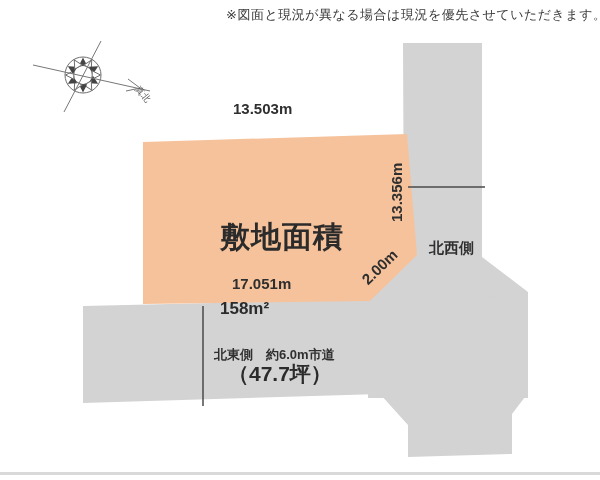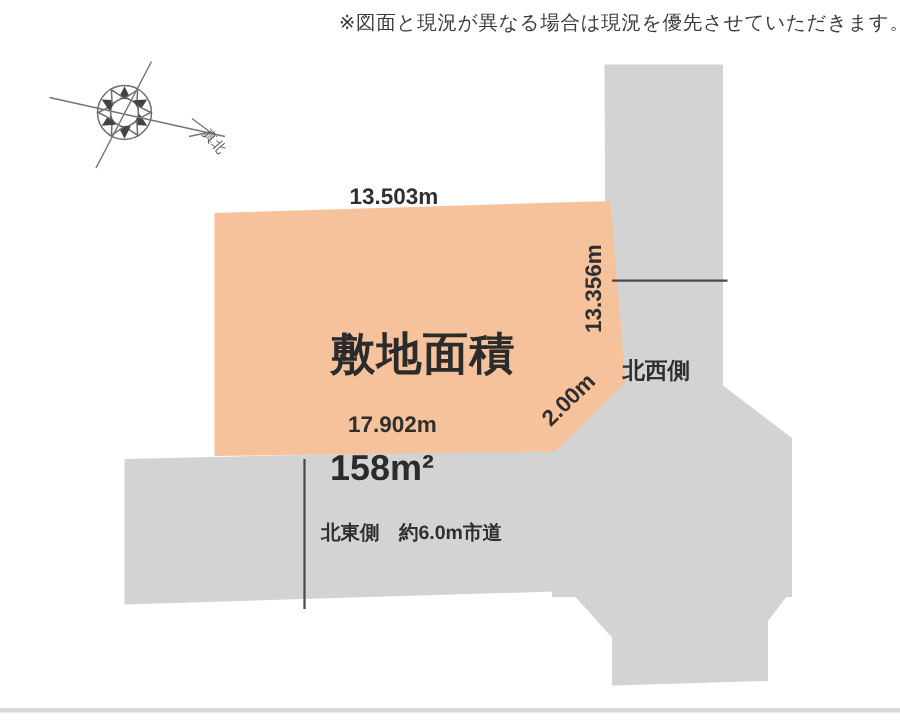--- a/index.html
+++ b/index.html
@@ -8,35 +8,35 @@
     width:600px;height:480px;
     background:#ffffff;
     overflow:hidden;
     font-family:"Liberation Sans","DejaVu Sans",sans-serif;
     color:#2b2b2b;
   }
   #plan-svg{position:absolute;left:0;top:0;}
   .lbl{position:absolute;white-space:pre;line-height:1.25;}
   .disclaimer{left:226px;top:7px;font-size:13px;color:#3a3a3a;letter-spacing:0.5px;}
   .dim{font-size:15px;font-weight:bold;color:#2f2f2f;}
-  .dim-top{left:233px;top:123px;}
+  .dim-top{left:233px;top:100px;}
   .dim-bottom{left:232px;top:275px;}
   .dim-right{
     left:352px;top:183px;width:90px;text-align:center;
     transform:rotate(-90deg);transform-origin:center center;
   }
   .dim-chamfer{
     left:352px;top:258px;width:56px;text-align:center;
     transform:rotate(-44deg);transform-origin:center center;
   }
   .area-block{left:220px;top:178px;}
   .area-title{font-size:30px;font-weight:bold;letter-spacing:1px;}
-  .area-value{font-size:24px;font-weight:bold;margin-top:2px;}
+  .area-value{font-size:17px;font-weight:bold;margin-top:2px;}
   .area-tsubo{font-size:21px;font-weight:bold;margin-top:2px;margin-left:8px;}
-  .road-west{left:415px;top:201px;font-size:15px;font-weight:bold;color:#2f2f2f;}
+  .road-west{left:429px;top:201px;font-size:15px;font-weight:bold;color:#2f2f2f;}
   .road-east{left:214px;top:347px;font-size:13px;font-weight:bold;color:#2f2f2f;}
   .compass-label{
     left:141px;top:84px;font-size:9px;color:#555;
     transform:rotate(50deg);transform-origin:left top;
   }
 </style>
 </head>
 <body>
 
 <div id="stage">
@@ -79,27 +79,28 @@
   </svg>
 
   <div class="lbl disclaimer">※図面と現況が異なる場合は現況を優先させていただきます。</div>
 
   <div class="lbl compass-label">真北</div>
 
   <div class="lbl dim dim-top">13.503m</div>
 
   <div class="lbl dim dim-right">13.356m</div>
 
-  <div class="lbl dim dim-bottom">17.902m</div>
+  <div class="lbl dim dim-bottom">17.051m</div>
 
   <div class="lbl dim dim-chamfer">2.00m</div>
 
   <div class="lbl area-block">
     <div class="area-title">敷地面積</div>
     <div class="area-value">158m²</div>
+    <div class="area-tsubo">（47.7坪）</div>
   </div>
 
   <div class="lbl road-west">
     <div>北西側</div>
   </div>
 
   <div class="lbl road-east">北東側　約6.0m市道</div>
 
 </div>
 

